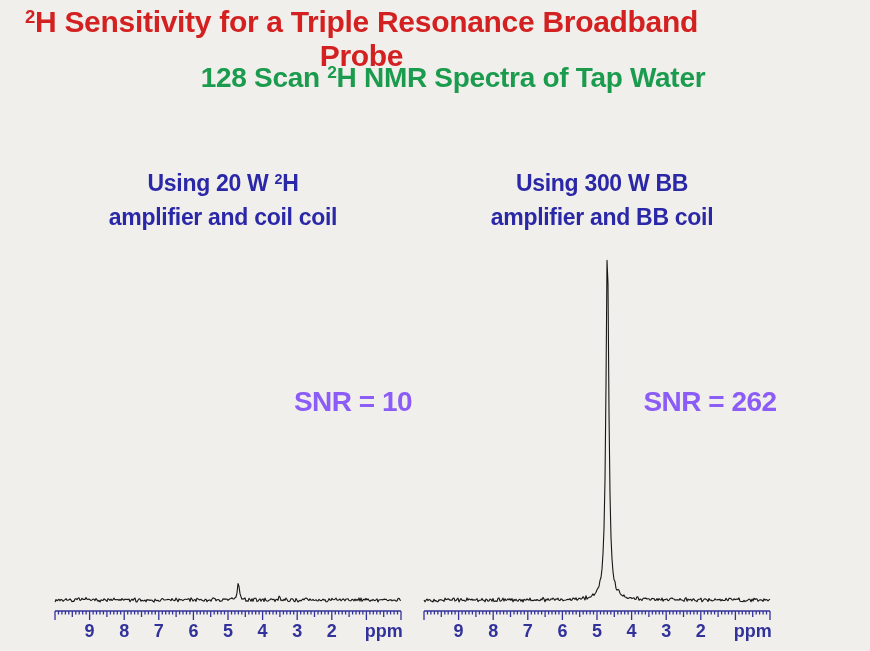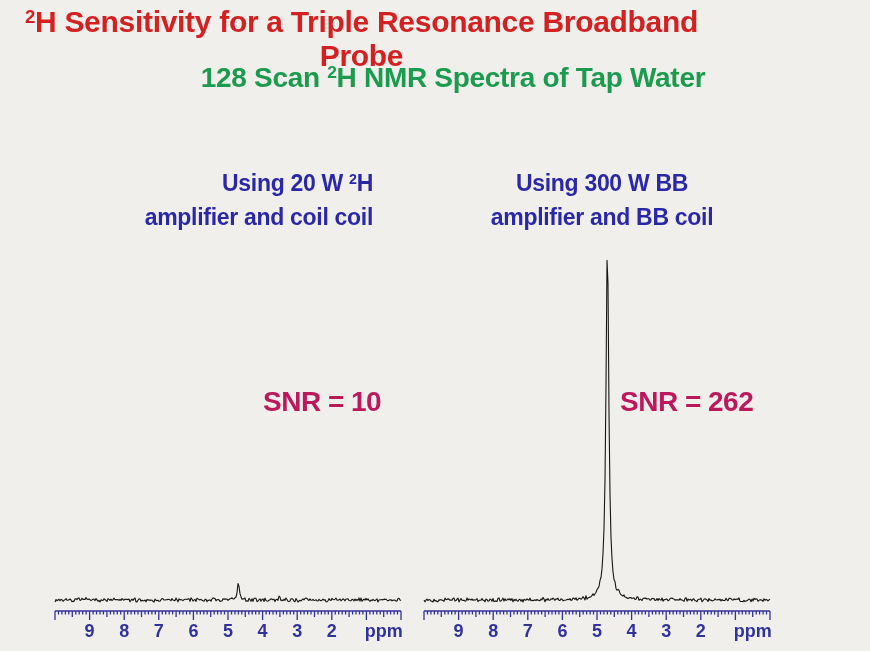--- a/index.html
+++ b/index.html
@@ -15,25 +15,25 @@
     color:#d32121;font-size:30px;font-weight:700;letter-spacing:-0.3px;
   }
   .subtitle{
     top:62px;left:0;width:870px;text-align:center;
     color:#1b9b4e;font-size:28px;font-weight:700;letter-spacing:-0.3px;margin-left:18px;
   }
   .panel-header{
     top:168px;width:330px;text-align:center;
     color:#2a28a7;font-size:23px;font-weight:700;line-height:31px;letter-spacing:-0.3px;
   }
-  .panel-header.left{left:43px;text-align:right;}
+  .panel-header.left{left:58px;}
   .panel-header.right{left:437px;}
   .snr{
-    top:386px;width:180px;
-    color:#be185d;font-size:28px;font-weight:700;letter-spacing:-0.5px;
+    top:386px;width:180px;text-align:center;
+    color:#8b5cf6;font-size:28px;font-weight:700;letter-spacing:-0.5px;
   }
   .snr.left{left:263px;}
   .snr.right{left:620px;}
   .spec{top:238px;width:380px;height:413px;}
   .spec.left{left:40px;}
   .spec.right{left:409px;}
   svg{display:block;}
 </style>
 </head>
 <body>

